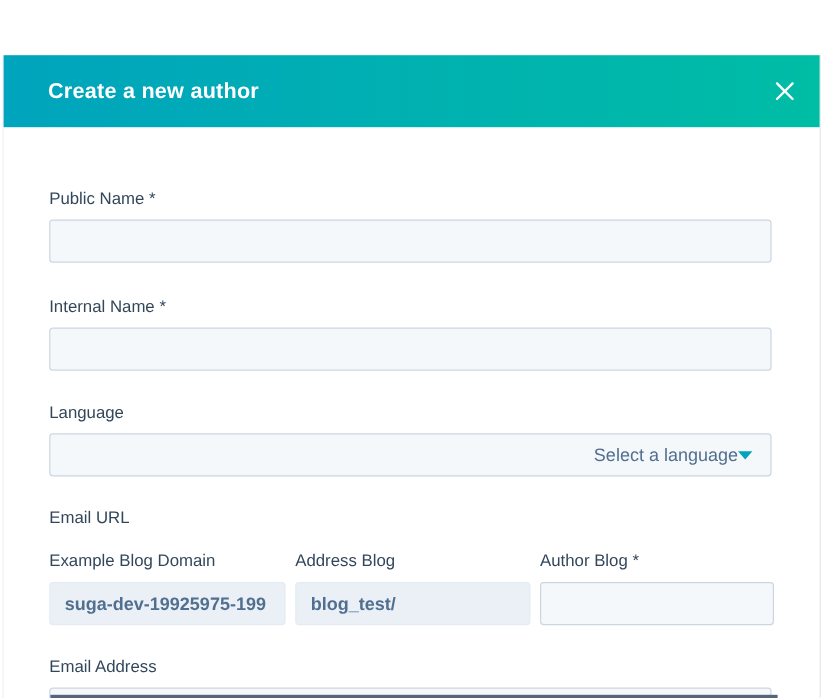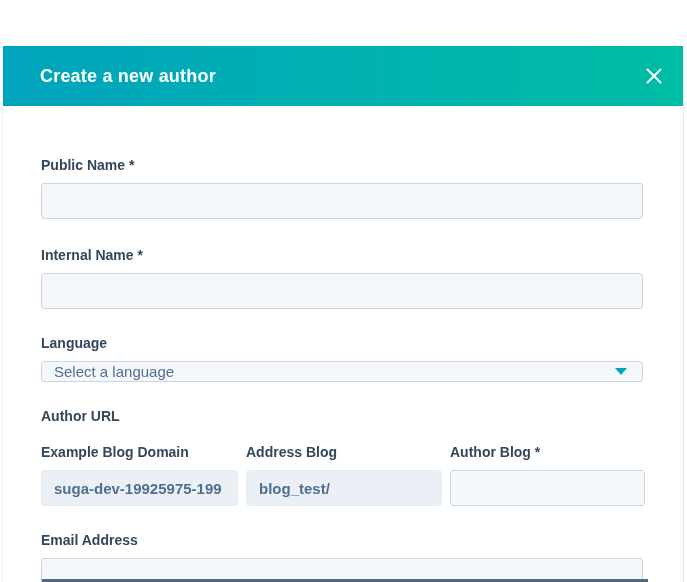--- a/index.html
+++ b/index.html
@@ -49,21 +49,20 @@
   .modal-body {
     padding: 50px 40px 0 38px;
     box-sizing: border-box;
   }
   .field-label {
     display: block;
     font-size: 14px;
     color: var(--label, #33475b);
     margin: 0 0 9px 0;
     line-height: 18px;
-    font-weight: bold;
   }
   .text-input {
     display: block;
     width: 100%;
     height: 36px;
     box-sizing: border-box;
     border: 1px solid var(--input_border, #cbd6e2);
     background: var(--input_bg, #f5f8fa);
     border-radius: 3px;
     padding: 0 12px;
@@ -74,28 +73,28 @@
     font-weight: bold;
   }
   .text-input.disabled {
     background: var(--disabled_bg, #eaf0f6);
     border-color: #e4ebf3;
     color: #516f90;
   }
   .mt-27 { margin-top: 27px; }
   .mt-25 { margin-top: 25px; }
   .select-box {
-    height: 21px;
+    height: 36px;
     box-sizing: border-box;
     border: 1px solid var(--input_border, #cbd6e2);
     background: var(--input_bg, #f5f8fa);
     border-radius: 3px;
     display: flex;
     align-items: center;
-    justify-content: space-between;
+    justify-content: flex-end;
     padding: 0 15px 0 12px;
     cursor: pointer;
   }
   .select-value {
     font-size: 15px;
     color: #516f90;
   }
   .caret-down {
     width: 0;
     height: 0;
@@ -150,21 +149,21 @@
 
     <div class="field mt-25">
       <label class="field-label">Language</label>
       <div class="select-box">
         <span class="select-value">Select a language</span>
         <span class="caret-down"></span>
       </div>
     </div>
 
     <div class="field mt-25">
-      <label class="field-label section-label">Author URL</label>
+      <label class="field-label section-label">Email URL</label>
       <div class="url-grid">
         <div>
           <label class="field-label">Example Blog Domain</label>
           <input class="text-input disabled" type="text" readonly="" value="suga-dev-19925975-199" style="">
         </div>
         <div>
           <label class="field-label">Address Blog</label>
           <input class="text-input disabled" type="text" readonly="" value="blog_test/" style="">
         </div>
         <div>

